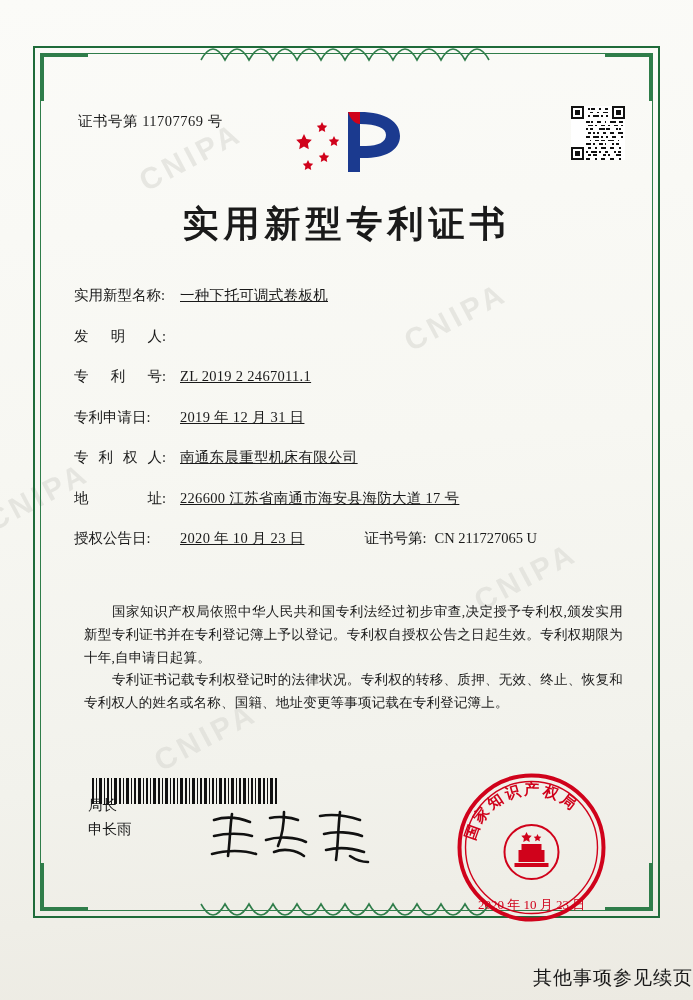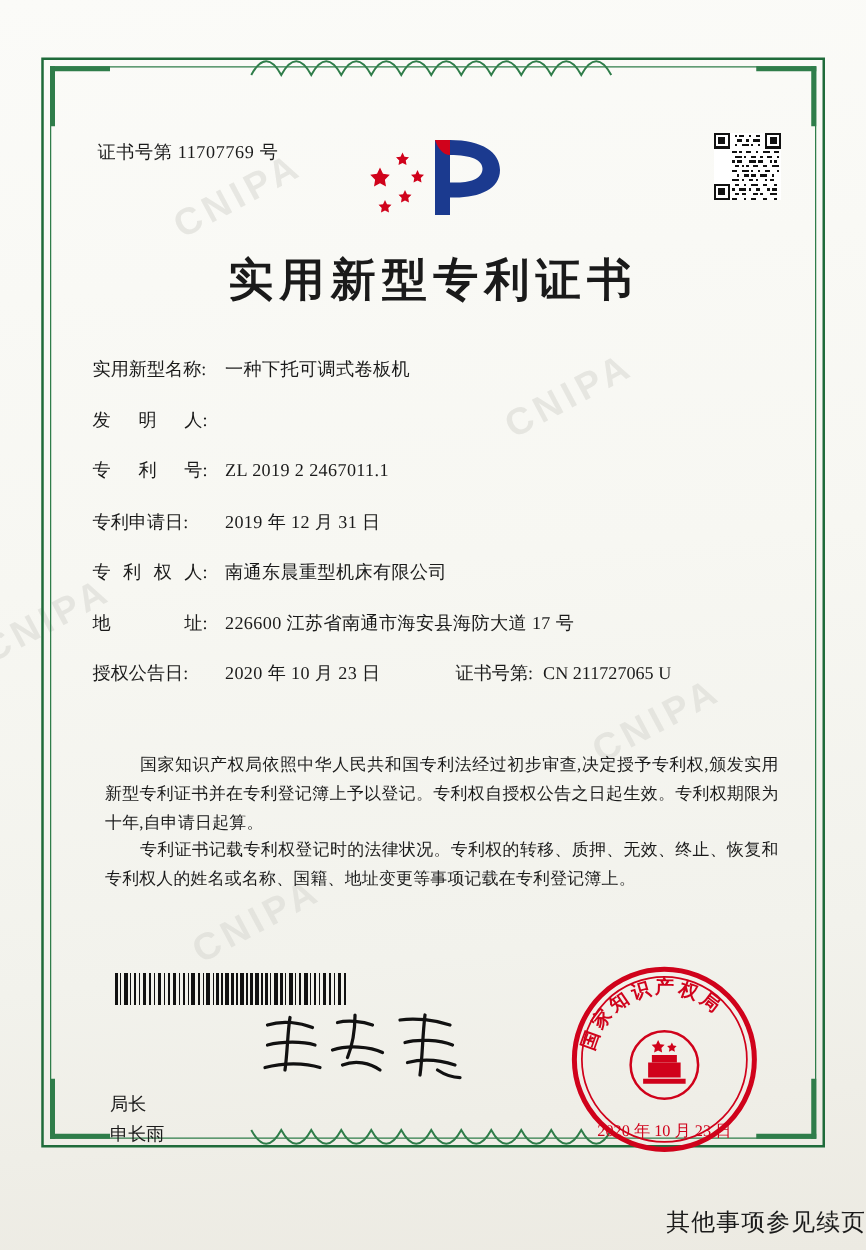--- a/index.html
+++ b/index.html
@@ -104,20 +104,21 @@
   }
   .field .lab.spread{
     display:flex;
     justify-content:space-between;
     padding-right:14px;
     box-sizing:border-box;
   }
   .field .val{
     flex:1;
     letter-spacing:.3px;
+    text-decoration:underline;
   }
   .field .val.sm{flex:0 0 auto;}
   .field .lab2{
     flex:0 0 auto;
     margin-left:60px;
     white-space:nowrap;
   }
   .field .val2{
     flex:0 0 auto;
     margin-left:8px;
@@ -137,21 +138,21 @@
 
   .barcode{
     position:absolute;left:92px;top:778px;
     width:185px;height:26px;
   }
   .seal{
     position:absolute;right:84px;top:770px;
     width:155px;height:155px;
   }
   .sig-label{
-    position:absolute;left:88px;top:872px;
+    position:absolute;left:88px;top:793px;
     font-size:14.5px;line-height:24px;
   }
   .signature{
     position:absolute;left:200px;top:806px;
     width:180px;height:62px;
   }
   .pagenum{
     position:absolute;left:0;right:0;top:925px;
     text-align:center;font-size:13px;
   }

